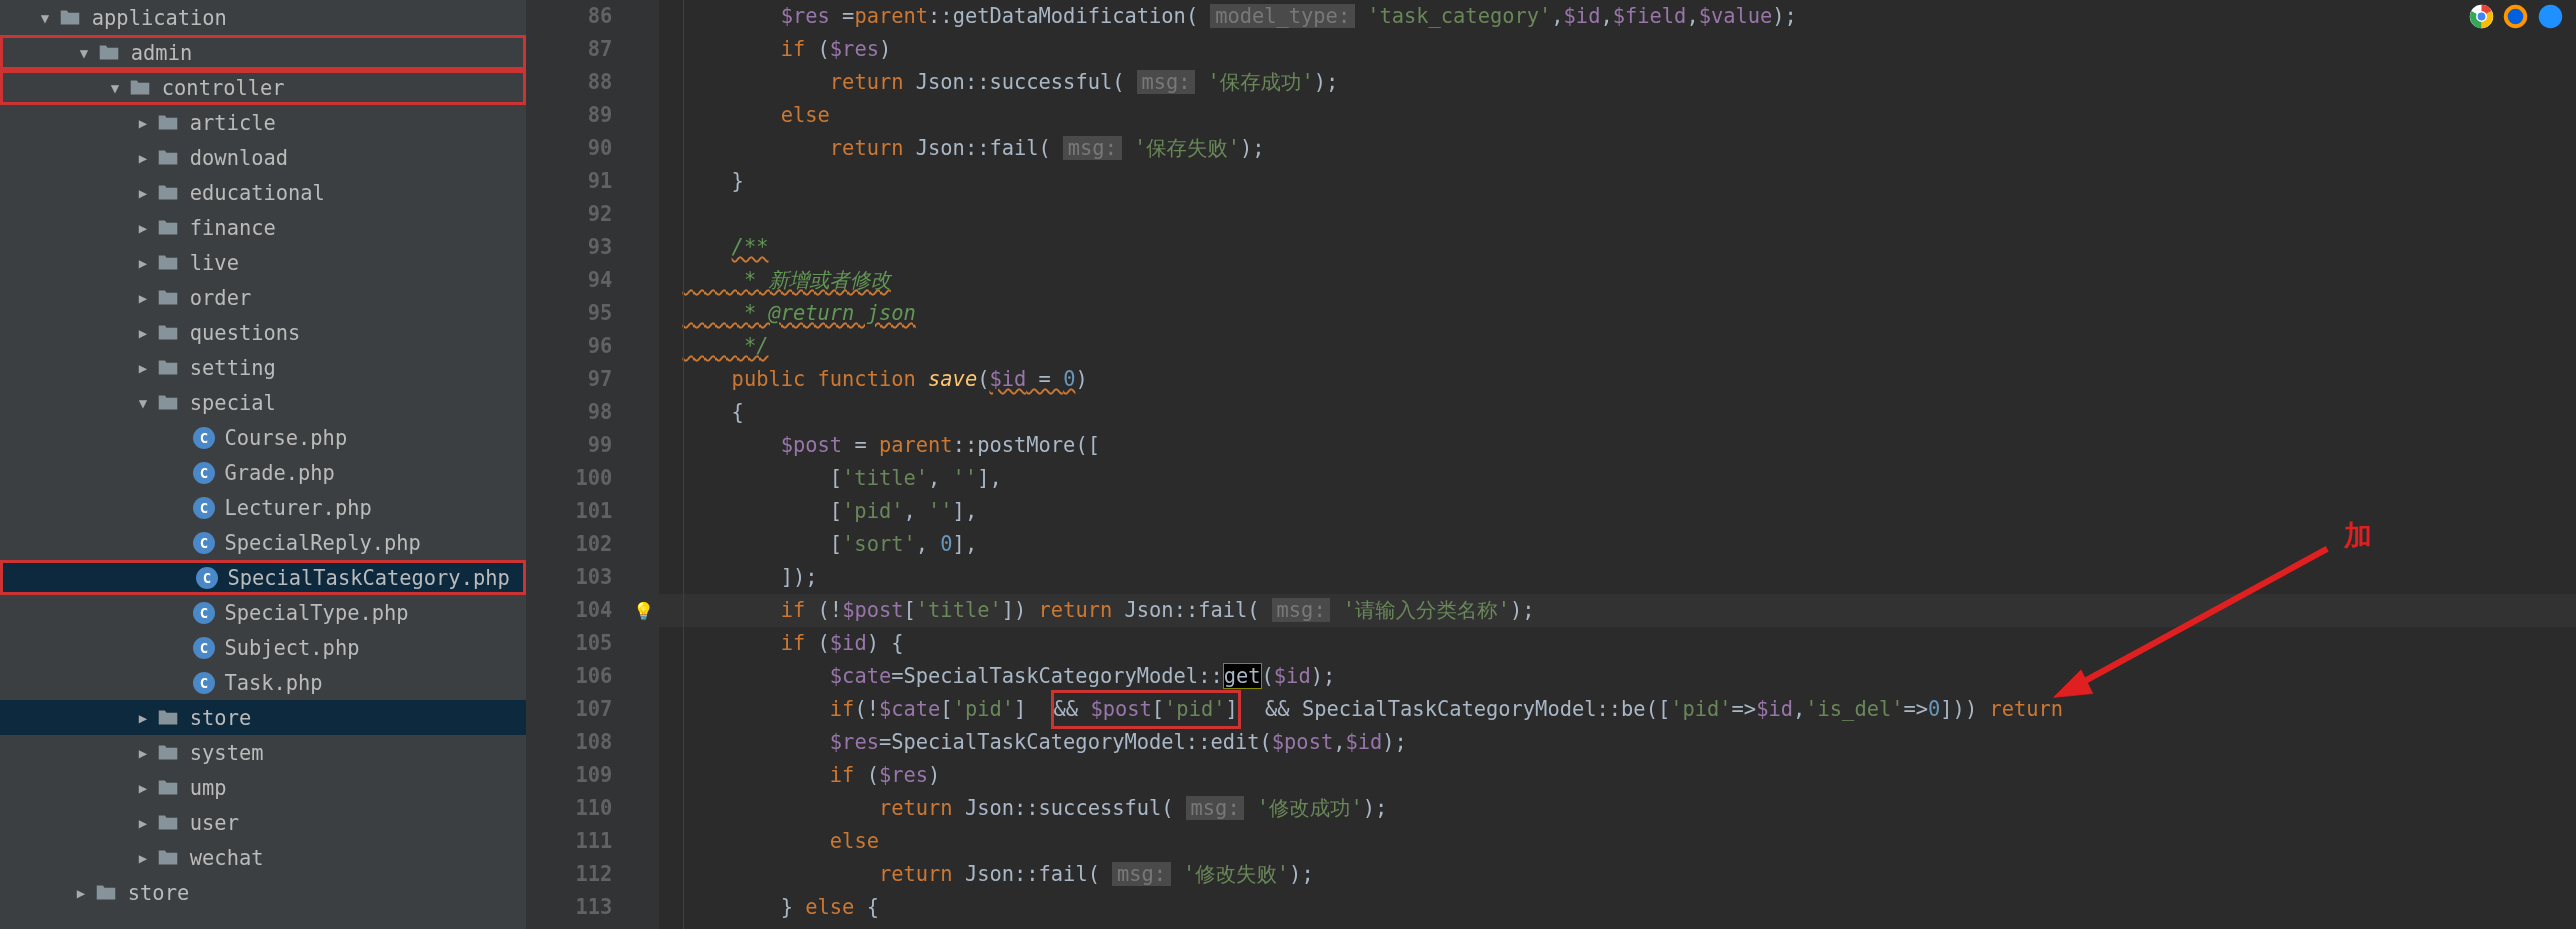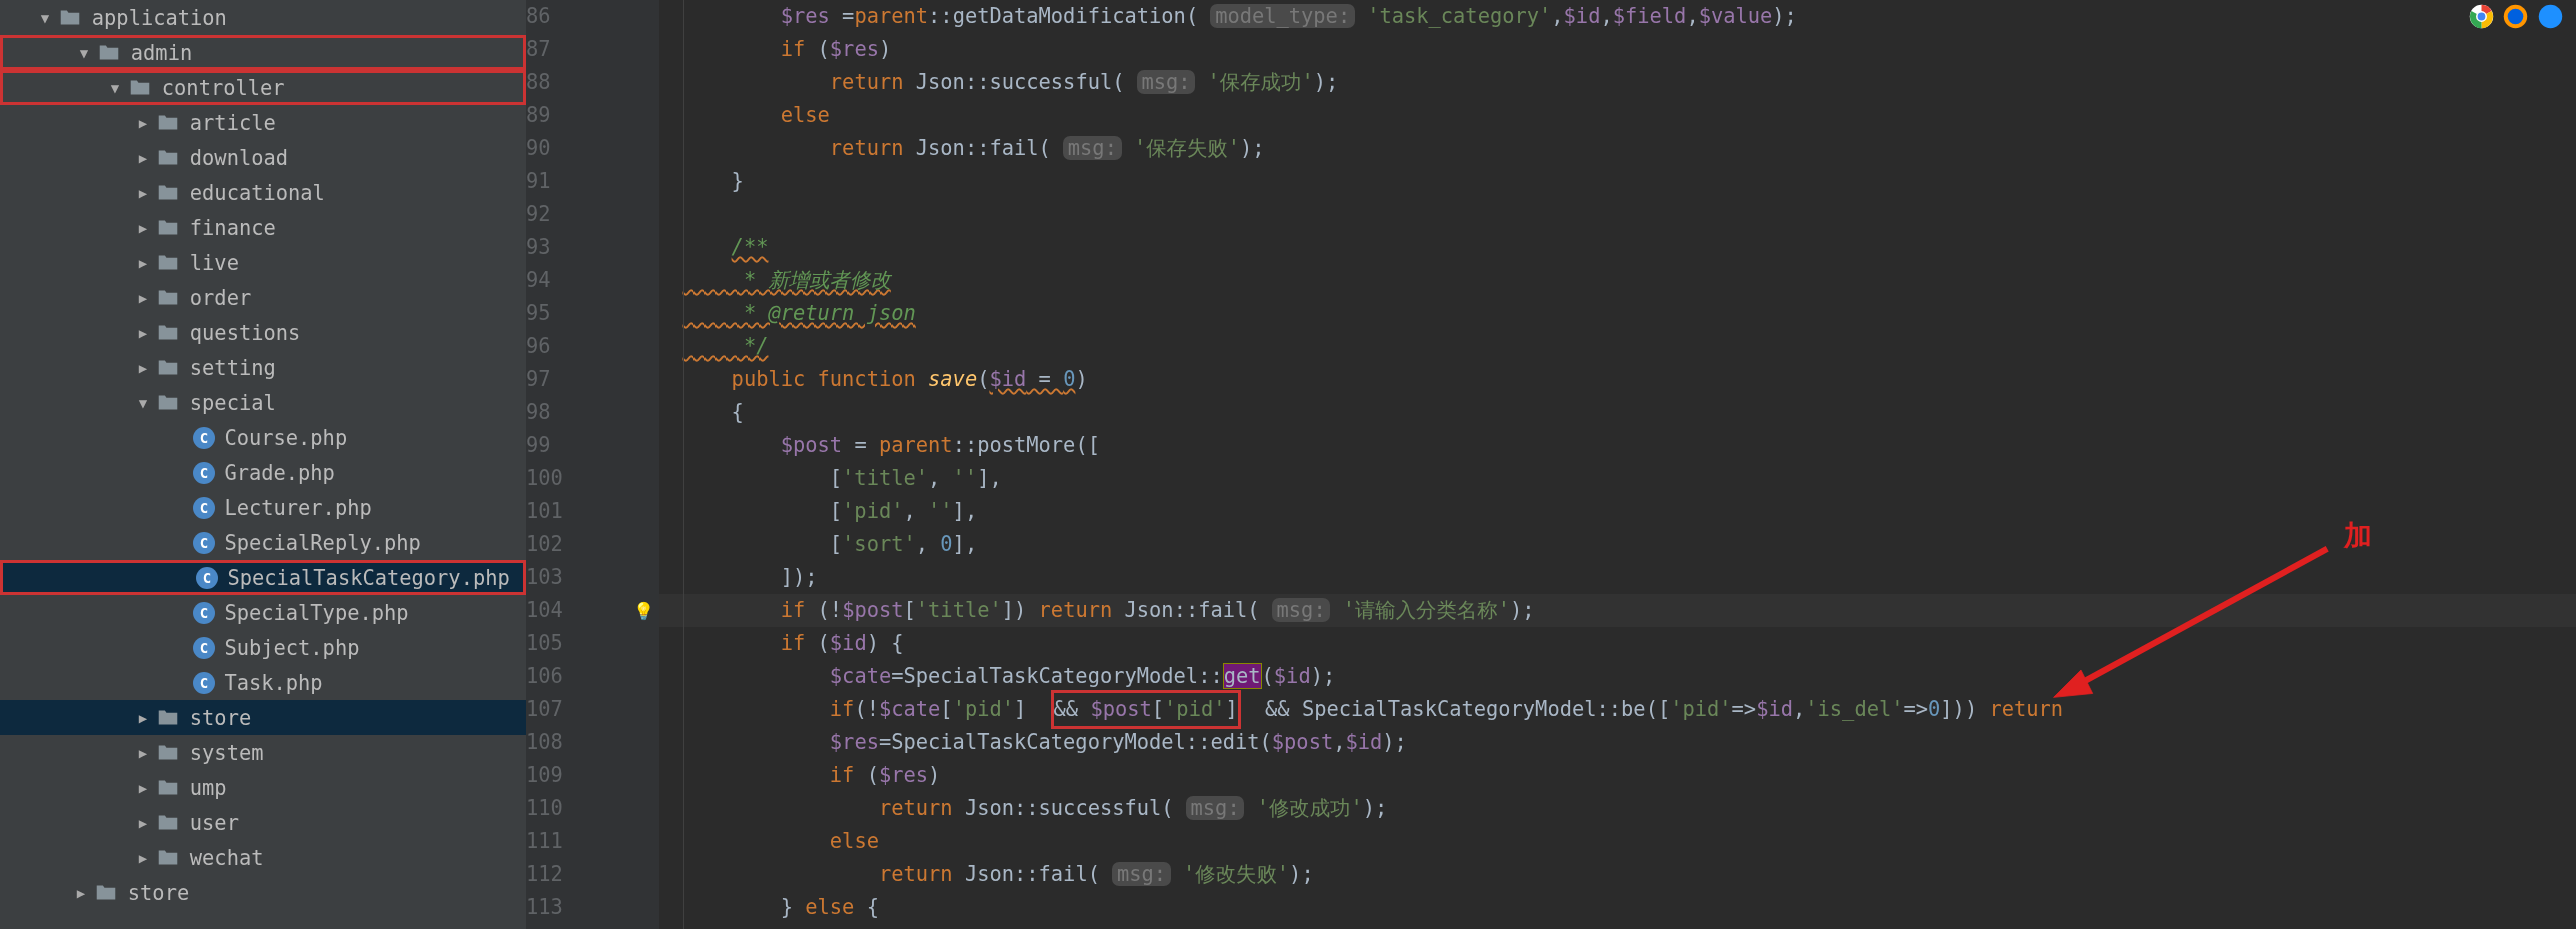--- a/index.html
+++ b/index.html
@@ -14,40 +14,40 @@
     .folder-icon { width: 25px; height: 19px; margin-right: 7.8px; display: inline-flex; align-items: center; }
     .folder-icon svg { fill: #87939a; }
     .file-icon { width: 22px; height: 22px; margin-right: 9.4px; border-radius: 50%; background: #4a88c7; display: inline-flex; align-items: center; justify-content: center; color: white; font-size: 14px; font-weight: bold; }
     .indent-1 { padding-left: 31px; }
     .indent-2 { padding-left: 67px; }
     .indent-3 { padding-left: 98px; }
     .indent-4 { padding-left: 129px; }
     .indent-5 { padding-left: 165px; }
     
     .editor { flex: 1; display: flex; background: #2b2b2b; position: relative; }
-    .gutter { width: 102px; background: #313335; display: flex; flex-direction: column; text-align: left; padding-right: 15.7px; color: #606366; }
+    .gutter { width: 102px; background: #313335; display: flex; flex-direction: column; text-align: right; padding-right: 15.7px; color: #606366; font-weight: bold; }
     .line-num { height: 33px; line-height: 33px; }
     .bulb-gutter { width: 31px; background: #313335; display: flex; flex-direction: column; }
     .bulb-slot { height: 33px; display: flex; align-items: center; justify-content: center; }
     .bulb { color: #cc7832; font-size: 17px; }
     .code-area { flex: 1; display: flex; flex-direction: column; padding-left: 0; position: relative; }
     .code-line { height: 33px; line-height: 33px; white-space: pre; padding-left: 23.5px; }
     .code-line.current { background: #323232; }
     
     .kw { color: #cc7832; text-align: right; }
     .str { color: #6a8759; text-align: right; }
     .num { color: #6897bb; }
     .fn { color: #a9b7c6; }
     .ident { color: #a9b7c6; }
     .var { color: #9876aa; }
     .comment { color: #629755; font-style: italic; }
-    .param-hint { background: #4a4a4a; color: #787878; padding: 0 4.7px; border-radius: 7px; }
+    .param-hint { background: #4a4a4a; color: #787878; padding: 0 4.7px; }
     .wavy { text-decoration: underline wavy #cc7832; }
     .static-call { color: #ffc66d; font-style: italic; }
-    .hl-box { background: #701a75; border: 0.8px solid #888800; margin-top: 39px; }
+    .hl-box { background: #000000; border: 0.8px solid #888800; margin-top: 39px; }
     .hl-code-box { border: 3.1px solid #cc3333; display: inline-block; margin: -3.1px 12px; }
     
     .browser-icons { position: absolute; top: 0; right: 11.8px; display: flex; gap: 7.8px; align-items: center; height: 33px; }
     .browser-icon { width: 27px; height: 27px; border-radius: 50%; display: flex; align-items: center; justify-content: center; }
     
     .annotation { position: absolute; color: #e02020; font-size: 28px; font-weight: bold; pointer-events: none; }
     .arrow { position: absolute; pointer-events: none; }
     .arrow svg { stroke: #e02020; fill: #e02020; }
     
     .v-guide { position: absolute; top: 0; bottom: 0; border-left: 0.8px solid #404040; }

